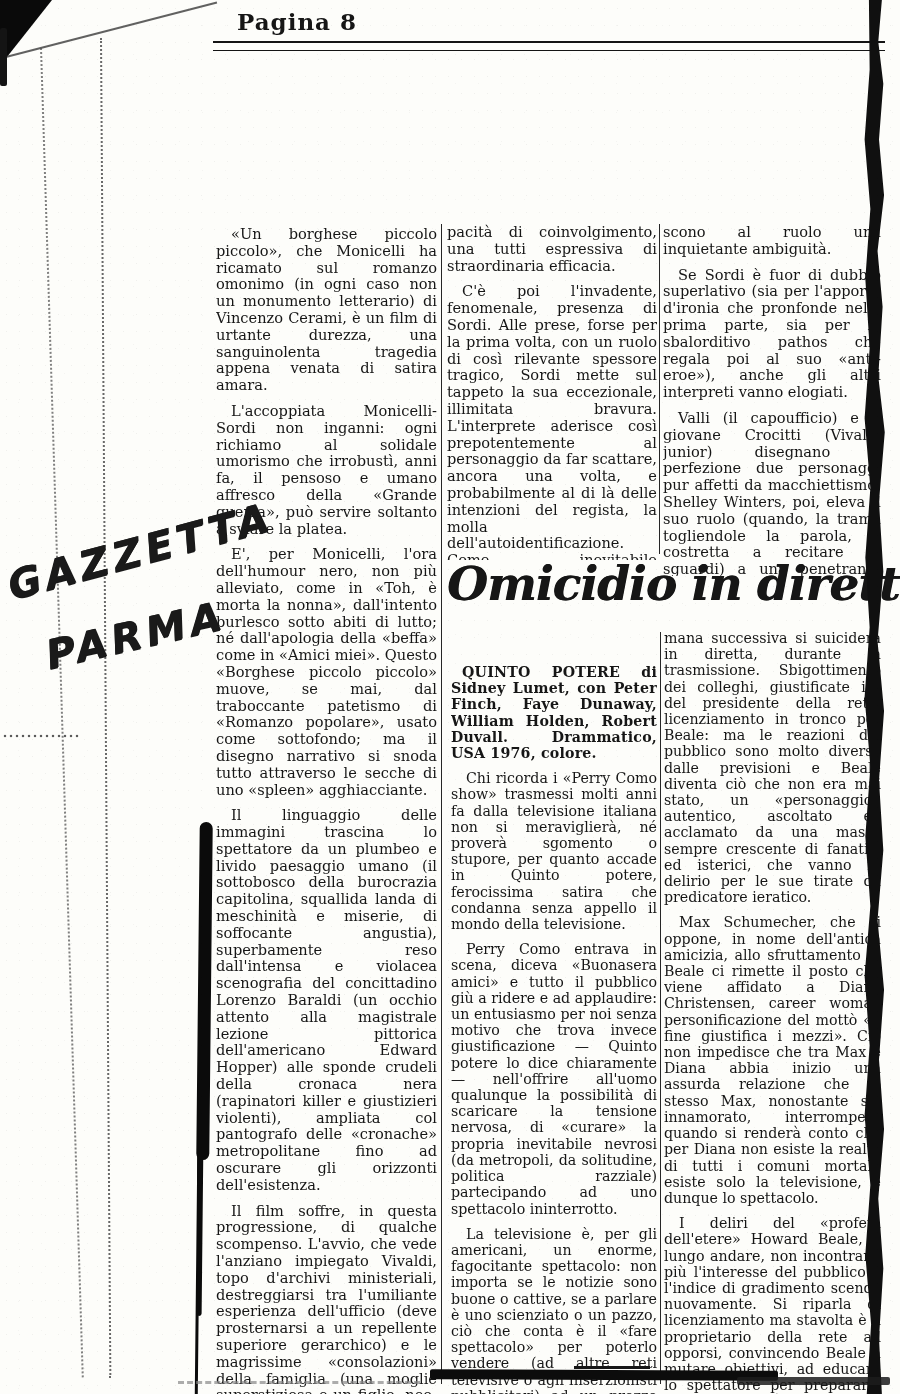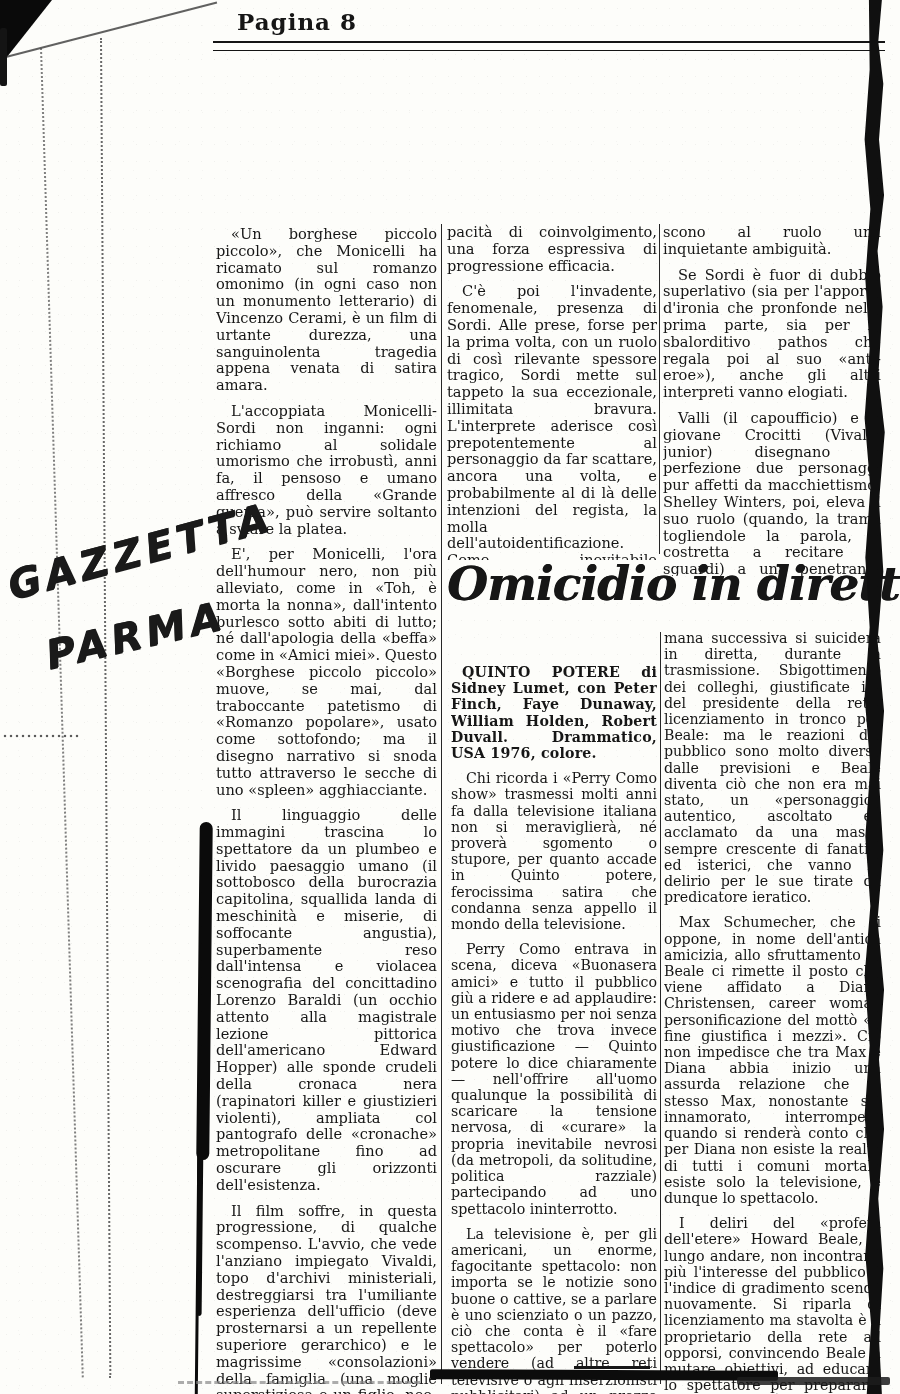--- a/index.html
+++ b/index.html
@@ -108,21 +108,21 @@
   <div class="vrule vr-a"></div>
   <div class="vrule vr-b"></div>
   <div class="col a1 c1">
       <p class="para">«Un borghese piccolo piccolo», che Monicelli ha ricamato sul romanzo omonimo (in ogni caso non un monumento letterario) di Vincenzo Cerami, è un film di urtante durezza, una sanguinolenta tragedia appena venata di satira amara.</p>
       <p class="para">L'accoppiata Monicelli-Sordi non inganni: ogni richiamo al solidale umorismo che irrobustì, anni fa, il pensoso e umano affresco della «Grande guerra», può servire soltanto a sviare la platea.</p>
       <p class="para">E', per Monicelli, l'ora dell'humour nero, non più alleviato, come in «Toh, è morta la nonna», dall'intento burlesco sotto abiti di lutto; né dall'apologia della «beffa» come in «Amici miei». Questo «Borghese piccolo piccolo» muove, se mai, dal traboccante patetismo di «Romanzo popolare», usato come sottofondo; ma il disegno narrativo si snoda tutto attraverso le secche di uno «spleen» agghiacciante.</p>
       <p class="para">Il linguaggio delle immagini trascina lo spettatore da un plumbeo e livido paesaggio umano (il sottobosco della burocrazia capitolina, squallida landa di meschinità e miserie, di soffocante angustia), superbamente reso dall'intensa e violacea scenografia del concittadino Lorenzo Baraldi (un occhio attento alla magistrale lezione pittorica dell'americano Edward Hopper) alle sponde crudeli della cronaca nera (rapinatori killer e giustizieri violenti), ampliata col pantografo delle «cronache» metropolitane fino ad oscurare gli orizzonti dell'esistenza.</p>
       <p class="para">Il film soffre, in questa progressione, di qualche scompenso. L'avvio, che vede l'anziano impiegato Vivaldi, topo d'archivi ministeriali, destreggiarsi tra l'umiliante esperienza dell'ufficio (deve prosternarsi a un repellente superiore gerarchico) e le magrissime «consolazioni» della famiglia (una moglie superstiziosa e un figlio, neo-ragioniere, balordamente insulso) preme il pedale di un corrucciato sarcasmo</p>
     </div>
   <div class="col a1 c2">
-      <p class="para cont">pacità di coinvolgimento, una forza espressiva di progressione efficacia.</p>
+      <p class="para cont">pacità di coinvolgimento, una tutti espressiva di straordinaria efficacia.</p>
       <p class="para">C'è poi l'invadente, fenomenale, presenza di Sordi. Alle prese, forse per la prima volta, con un ruolo di così rilevante spessore tragico, Sordi mette sul tappeto la sua eccezionale, illimitata bravura. L'interprete aderisce così prepotentemente al personaggio da far scattare, ancora una volta, e probabilmente al di là delle intenzioni del regista, la molla dell'autoidentificazione. Come inevitabile conseguenza, il suo retorico «giustiziere» acquista un peso e una dimensione travalicanti, che forni-</p>
     </div>
   <div class="col a1 c3">
     <p class="para cont">scono al ruolo una inquietante ambiguità.</p>
       <p class="para">Se Sordi è fuor di dubbio superlativo (sia per l'apporto d'ironia che pronfonde nella prima parte, sia per lo sbalorditivo pathos che regala poi al suo «anti-eroe»), anche gli altri interpreti vanno elogiati.</p>
       <p class="para">Valli (il capoufficio) e il giovane Crocitti (Vivaldi junior) disegnano a perfezione due personaggi pur affetti da macchiettismo; Shelley Winters, poi, eleva il suo ruolo (quando, la trama togliendole la parola, è costretta a recitare di sguardi) a una penetrante rappresentazione, che lascia il segno.</p>
   </div>
 
   <div class="headline2">Omicidio in diretta</div>
   <div class="vrule vr-c"></div>

